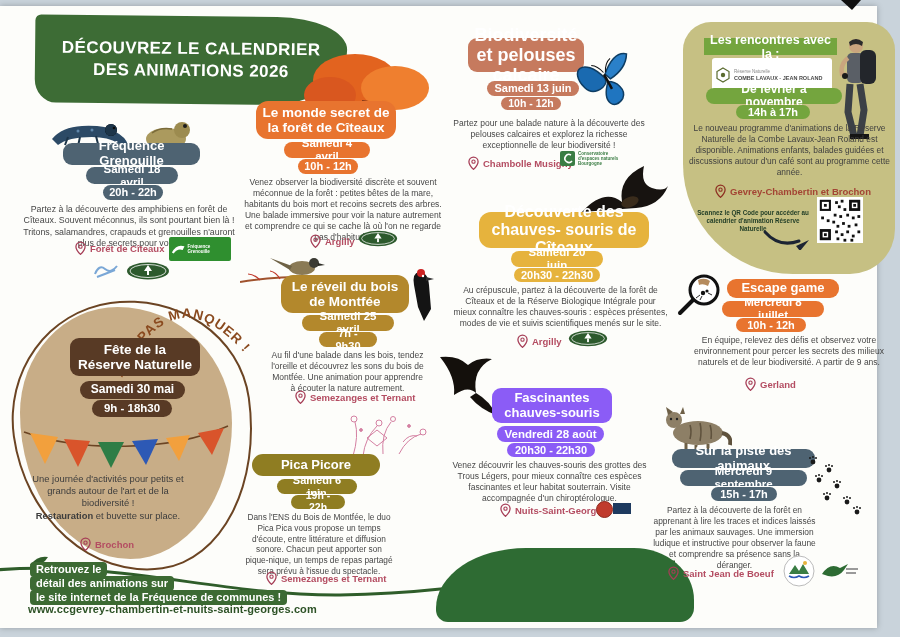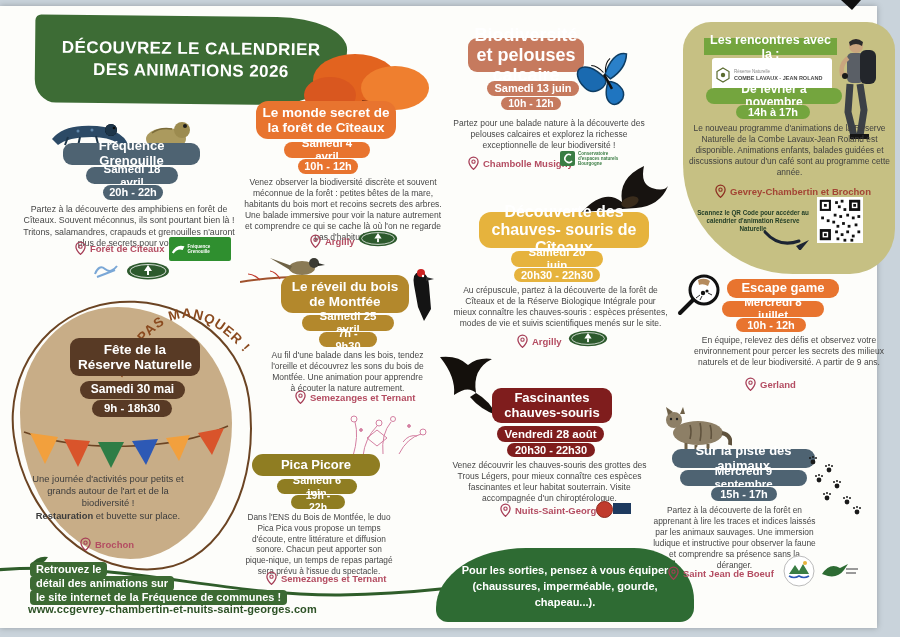--- a/index.html
+++ b/index.html
@@ -5,21 +5,21 @@
   html,body{margin:0;padding:0;background:#c9d3db;}
   #canvas{position:relative;width:900px;height:637px;overflow:hidden;
     font-family:"Liberation Sans",sans-serif;background:#c9d3db;}
   #sheet{position:absolute;left:0;top:6px;width:877px;height:622px;background:#fdfdfa;
     box-shadow:0 0 6px rgba(0,0,0,.25);}
   .abs{position:absolute;}
   .badge{position:absolute;color:#fff;font-weight:bold;text-align:center;
     display:flex;align-items:center;justify-content:center;line-height:1.12;
     border-radius:9px;padding:2px 6px;box-sizing:border-box;}
   .c-slate{background:#4e6372}.c-orange{background:#e8742f}.c-terra{background:#c67a5e}
-  .c-salmon{background:#7f1d1d}.c-yellow{background:#e6b33d}.c-mustard{background:#b3882c}
+  .c-salmon{background:#8b5cf6}.c-yellow{background:#e6b33d}.c-mustard{background:#b3882c}
   .c-olive{background:#8f7d22}.c-green{background:#74a53e}.c-brown{background:#583a25}
   .desc{position:absolute;font-size:8.6px;line-height:1.3;text-align:center;color:#474747;}
   .loc{position:absolute;display:flex;align-items:center;gap:4px;
     color:#b44d62;font-size:9.5px;font-weight:bold;white-space:nowrap;}
   .pin svg{display:block;}
   #title-leaf{position:absolute;left:35px;top:16px;width:312px;height:88px;background:#3d6c35;
     border-radius:10px 120px 130px 36px / 10px 55px 95px 40px;transform:rotate(.6deg);
     display:flex;flex-direction:column;align-items:center;justify-content:center;gap:2px;}
   #title-leaf div{color:#fff;font-weight:bold;font-size:17px;letter-spacing:.4px;}
   #rencontres-card{position:absolute;left:683px;top:22px;width:212px;height:252px;
@@ -376,21 +376,20 @@
       </span>
     <span>Nuits-Saint-Georges</span>
   </div>
   <span class="abs" style="left:596px;top:501px;width:15px;height:15px;border-radius:50%;background:#c03b2d;border:1px solid #8e2a1f;"></span>
   <span class="abs" style="left:613px;top:503px;width:18px;height:11px;background:#1e3a5f;">
     <span class="bar" style="width:12px;background:#cfd8e3;margin:2px 3px 1px;"></span>
     <span class="bar" style="width:9px;background:#cfd8e3;margin:0 3px;"></span>
   </span>
 
   <div id="equip-blob"></div>
-  <div id="equip-text">Pour les sorties, pensez à vous équiper (chaussures, imperméable, gourde, chapeau...).</div>
 
   <div id="rencontres-card"></div>
   <div class="badge c-green" style="left:704px;top:38px;width:133px;height:17px;font-size:12.5px;border-radius:0;">
       <span>Les rencontres avec la :</span>
     </div>
   <div class="flogo" style="left:712px;top:58px;width:112px;height:30px;background:#fff;border-radius:3px;padding:2px 4px;gap:4px;">
     <svg width="14" height="16" viewBox="0 0 14 16">
         <polygon points="7,1 13,4.5 13,11.5 7,15 1,11.5 1,4.5" fill="none" stroke="#5a6b2f" stroke-width="1.2"></polygon>
         <circle cx="7" cy="8" r="2.2" fill="#5a6b2f"></circle>
       </svg>

